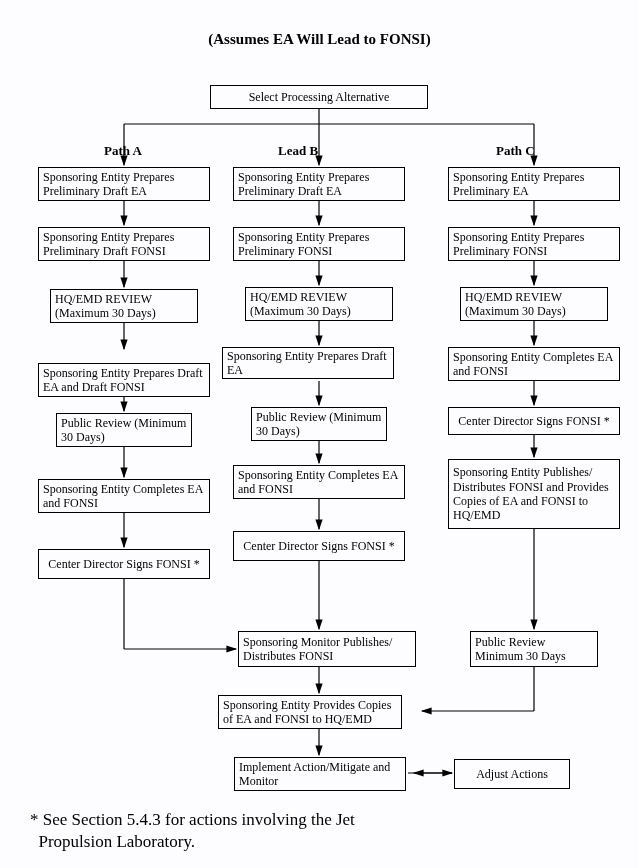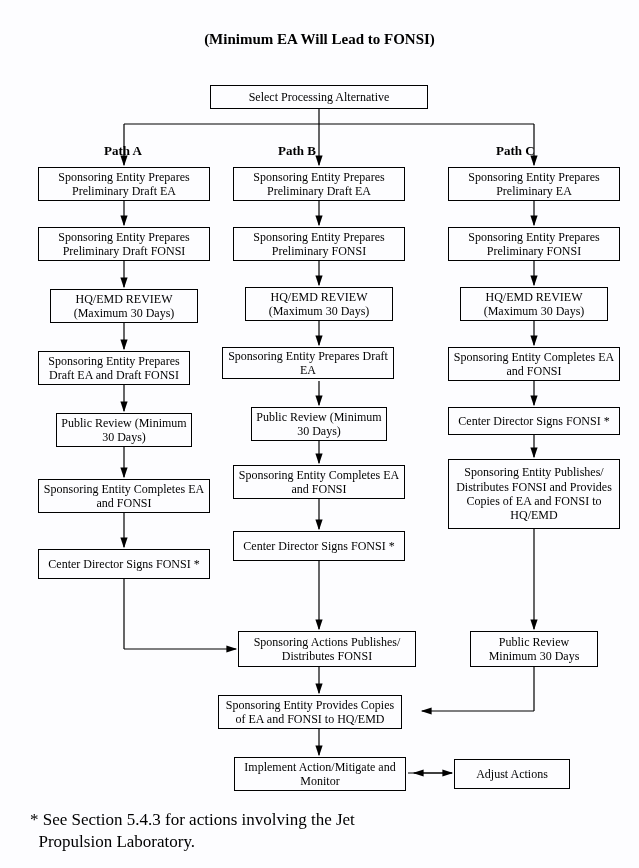--- a/index.html
+++ b/index.html
@@ -26,21 +26,20 @@
   svg {
     position: absolute;
     top: 0;
     left: 0;
   }
   .box {
     position: absolute;
     border: 1px solid #000;
     background: #fdfdff;
     font-size: 12px;
-    text-align: center;
     display: flex;
     align-items: center;
     justify-content: center;
     line-height: 1.2;
     padding: 4px 4px;
     box-sizing: border-box;
   }
   .label {
     position: absolute;
     font-weight: bold;
@@ -51,21 +50,21 @@
     position: absolute;
     font-size: 17px;
     line-height: 1.3;
   }
 </style>
 </head>
 <body>
 
 <div class="title">
   <br>
-  <span>(Minimum EA Will Lead to FONSI)</span>
+  <span>(Assumes EA Will Lead to FONSI)</span>
 </div>
 
 <div class="container">
 
 <svg width="639" height="808">
   <defs>
     <marker id="ah" markerWidth="10" markerHeight="10" refX="8" refY="3" orient="auto" markerUnits="strokeWidth">
       <path d="M0,0 L0,6 L9,3 z" fill="#000"></path>
     </marker>
   </defs>
@@ -106,39 +105,39 @@
   <line x1="534" y1="618" x2="534" y2="662" stroke="#000" stroke-width="1.2"></line>
   <line x1="534" y1="662" x2="422" y2="662" stroke="#000" stroke-width="1.2" marker-end="url(#ah)"></line>
 
   <line x1="408" y1="724" x2="452" y2="724" stroke="#000" stroke-width="1.2" marker-end="url(#ah)"></line>
   <line x1="452" y1="724" x2="414" y2="724" stroke="#000" stroke-width="1.2" marker-end="url(#ah)"></line>
 </svg>
 
 <div class="box" style="left:210px; top:36px; width:218px; height:24px;">Select Processing Alternative</div>
 
 <div class="label" style="left:86px; top:94px;">Path A</div>
-<div class="label" style="left:260px; top:94px;">Path B</div>
+<div class="label" style="left:260px; top:94px;">Lead B</div>
 <div class="label" style="left:478px; top:94px;">Path C</div>
 
 <div class="box" style="left:38px; top:118px; width:172px; height:34px;">Sponsoring Entity Prepares Preliminary Draft EA</div>
 <div class="box" style="left:38px; top:178px; width:172px; height:34px;">Sponsoring Entity Prepares Preliminary Draft FONSI</div>
 <div class="box" style="left:50px; top:240px; width:148px; height:34px;">HQ/EMD REVIEW (Maximum 30 Days)</div>
-<div class="box" style="left:38px; top:302px; width:152px; height:34px;">Sponsoring Entity Prepares Draft EA and Draft FONSI</div>
+<div class="box" style="left:38px; top:314px; width:172px; height:34px;">Sponsoring Entity Prepares Draft EA and Draft FONSI</div>
 <div class="box" style="left:56px; top:364px; width:136px; height:34px;">Public Review (Minimum 30 Days)</div>
 <div class="box" style="left:38px; top:430px; width:172px; height:34px;">Sponsoring Entity Completes EA and FONSI</div>
 <div class="box" style="left:38px; top:500px; width:172px; height:30px;">Center Director Signs FONSI *</div>
 
 <div class="box" style="left:233px; top:118px; width:172px; height:34px;">Sponsoring Entity Prepares Preliminary Draft EA</div>
 <div class="box" style="left:233px; top:178px; width:172px; height:34px;">Sponsoring Entity Prepares Preliminary FONSI</div>
 <div class="box" style="left:245px; top:238px; width:148px; height:34px;">HQ/EMD REVIEW (Maximum 30 Days)</div>
 <div class="box" style="left:222px; top:298px; width:172px; height:32px;">Sponsoring Entity Prepares Draft EA</div>
 <div class="box" style="left:251px; top:358px; width:136px; height:34px;">Public Review (Minimum 30 Days)</div>
 <div class="box" style="left:233px; top:416px; width:172px; height:34px;">Sponsoring Entity Completes EA and FONSI</div>
 <div class="box" style="left:233px; top:482px; width:172px; height:30px;">Center Director Signs FONSI *</div>
-<div class="box" style="left:238px; top:582px; width:178px; height:36px;">Sponsoring Actions Publishes/ Distributes FONSI</div>
+<div class="box" style="left:238px; top:582px; width:178px; height:36px;">Sponsoring Monitor Publishes/ Distributes FONSI</div>
 <div class="box" style="left:218px; top:646px; width:184px; height:34px;">Sponsoring Entity Provides Copies of EA and FONSI to HQ/EMD</div>
 <div class="box" style="left:234px; top:708px; width:172px; height:34px;">Implement Action/Mitigate and Monitor</div>
 
 <div class="box" style="left:448px; top:118px; width:172px; height:34px;">Sponsoring Entity Prepares Preliminary EA</div>
 <div class="box" style="left:448px; top:178px; width:172px; height:34px;">Sponsoring Entity Prepares Preliminary FONSI</div>
 <div class="box" style="left:460px; top:238px; width:148px; height:34px;">HQ/EMD REVIEW (Maximum 30 Days)</div>
 <div class="box" style="left:448px; top:298px; width:172px; height:34px;">Sponsoring Entity Completes EA and FONSI</div>
 <div class="box" style="left:448px; top:358px; width:172px; height:28px;">Center Director Signs FONSI *</div>
 <div class="box" style="left:448px; top:410px; width:172px; height:70px;">Sponsoring Entity Publishes/ Distributes FONSI and Provides Copies of EA and FONSI  to HQ/EMD</div>
 <div class="box" style="left:470px; top:582px; width:128px; height:36px;">Public Review Minimum 30 Days</div>

